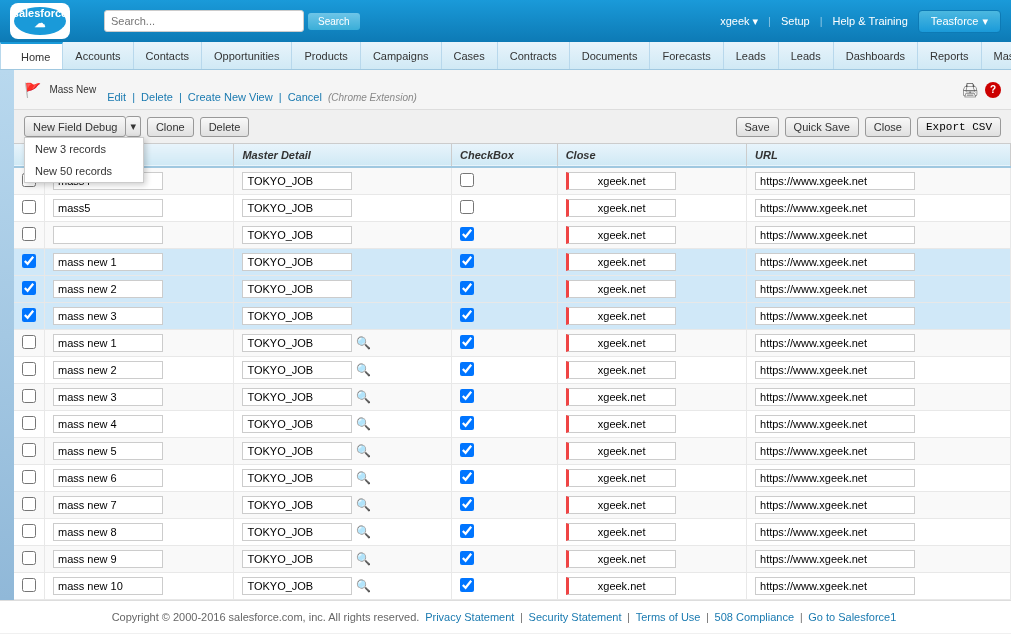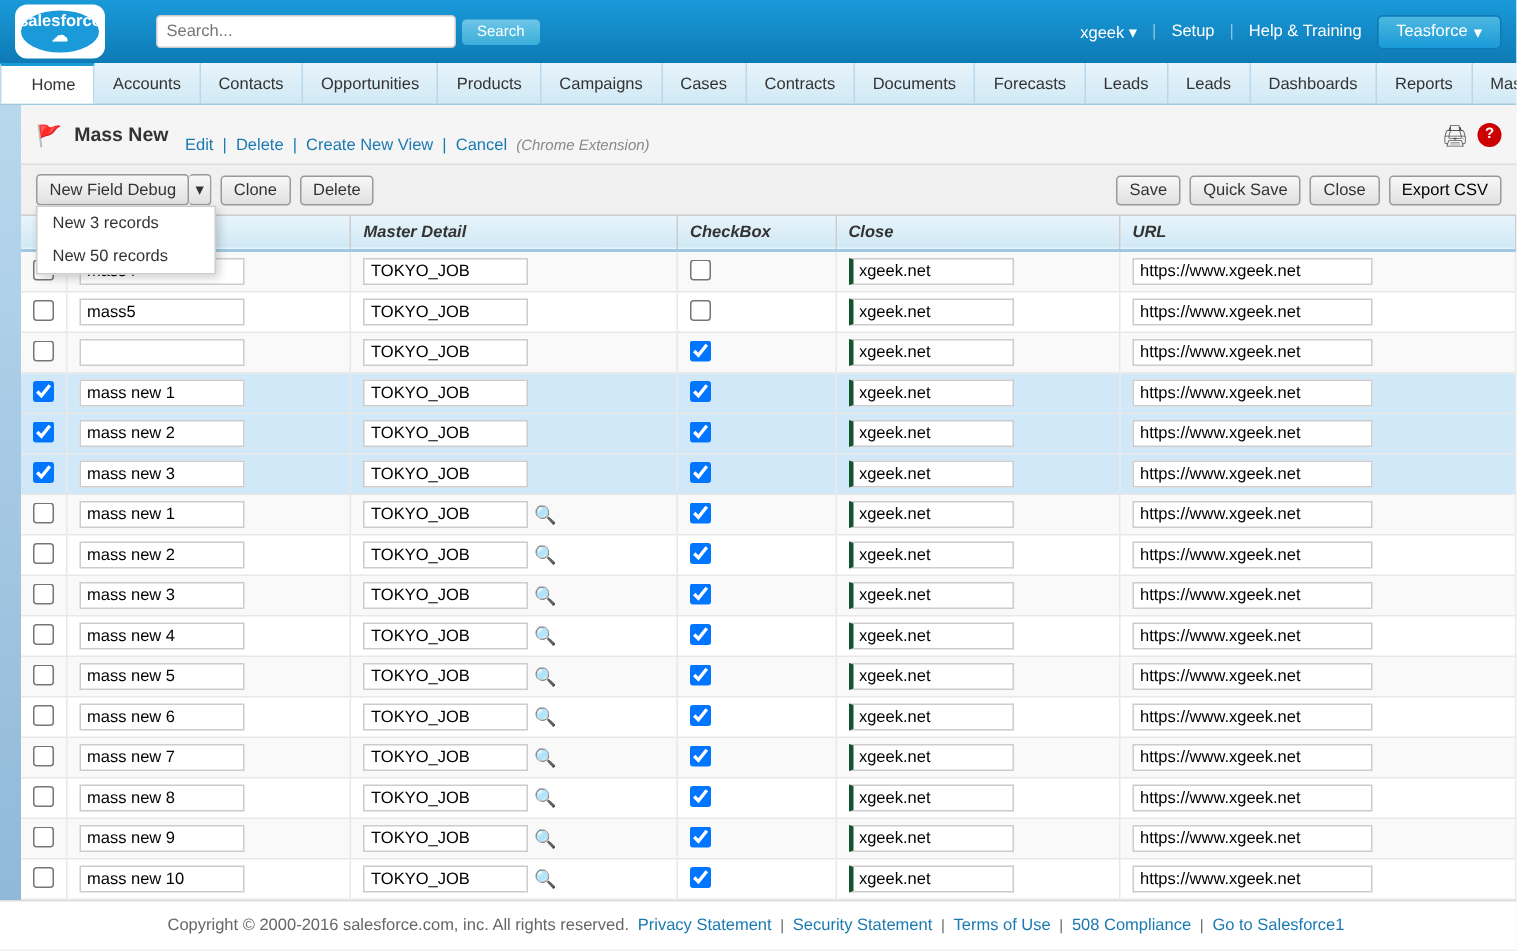--- a/index.html
+++ b/index.html
@@ -63,21 +63,21 @@
     .action-bar {
       background: #f5f5f5;
       border-bottom: 1px solid #ddd;
       padding: 6px 10px;
       display: flex; align-items: center; gap: 8px;
     }
     .flag-icon {
       color: red; font-size: 14px;
     }
     .page-title {
-      font-size: 13px; font-weight: bold; color: #333;
+      font-size: 10px; font-weight: normal; color: #333;
     }
     .action-links { color: #1a7ab0; font-size: 11px; margin-top: 15px; }
     .action-links a { color: #1a7ab0; text-decoration: none; margin: 0 3px; }
     .chrome-ext { color: #888; font-size: 10px; font-style: italic; }
     .top-icons { margin-left: auto; display: flex; gap: 6px; align-items: center; }
     .icon-btn { cursor: pointer; color: #555; font-size: 14px; }
 
     
     .toolbar {
       background: #f0f0f0;
@@ -93,21 +93,21 @@
       font-size: 11px;
       background: linear-gradient(to bottom, #f8f8f8, #e0e0e0);
       color: #333;
     }
     .btn-dropdown { padding: 3px 4px; border-left: none; }
     .toolbar-spacer { flex: 1; }
     .export-btn {
       margin-left: auto;
       background: linear-gradient(to bottom, #f8f8f8, #e0e0e0);
       border: 1px solid #999; border-radius: 3px;
-      padding: 3px 8px; cursor: pointer; font-size: 11px;
+      padding: 3px 8px; cursor: pointer; font-size: 11px; font-family: Liberation Mono, monospace;
     }
 
     
     .dropdown-menu {
       position: absolute;
       top: 100%; left: 0;
       background: white;
       border: 1px solid #ccc;
       box-shadow: 2px 2px 6px rgba(0,0,0,0.2);
       z-index: 100;
@@ -169,21 +169,22 @@
       width: 160px;
       background: white;
     }
     .master-detail-cell {
       display: flex; align-items: center; gap: 4px;
     }
     .lookup-icon {
       color: #666; font-size: 12px; cursor: pointer;
     }
     .text-input-red {
-      border-left: 3px solid #14532d;
+      border-left: 3px solid #ef4444;
+      text-align: center;
     }
     
     
     .footer {
       background: white;
       border-top: 1px solid #ddd;
       padding: 10px;
       text-align: center;
       color: #666;
       font-size: 10px;

